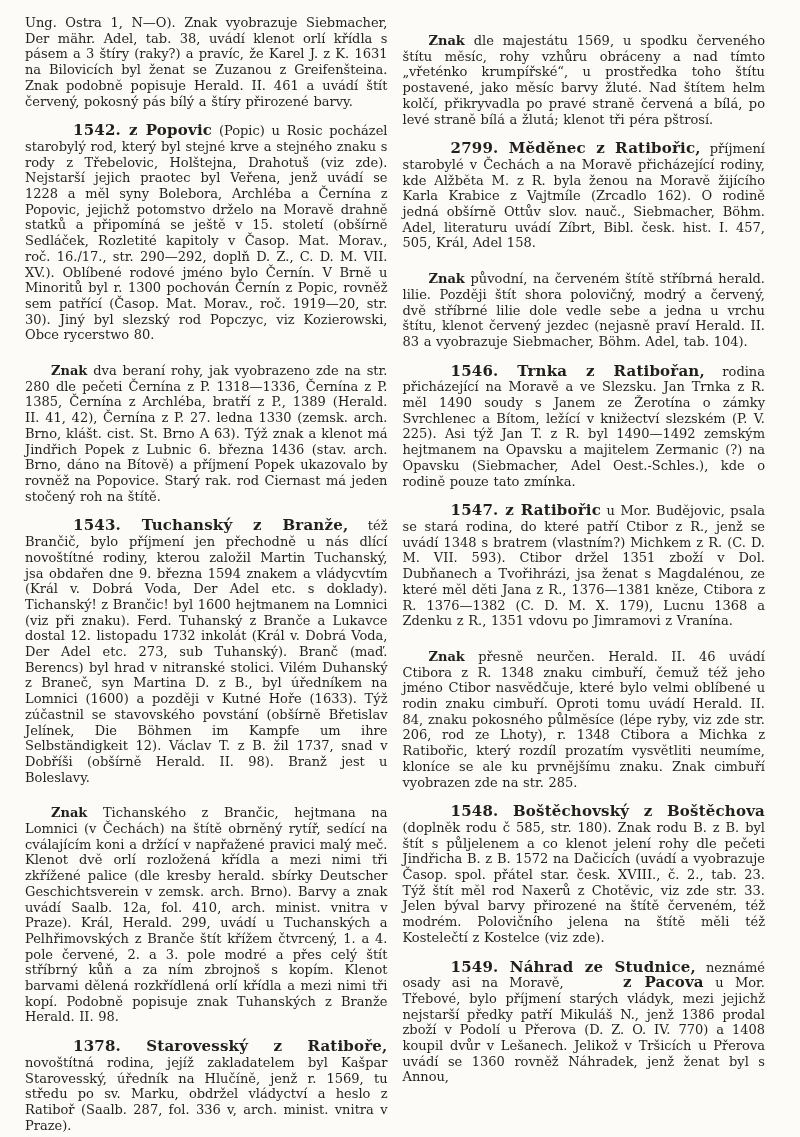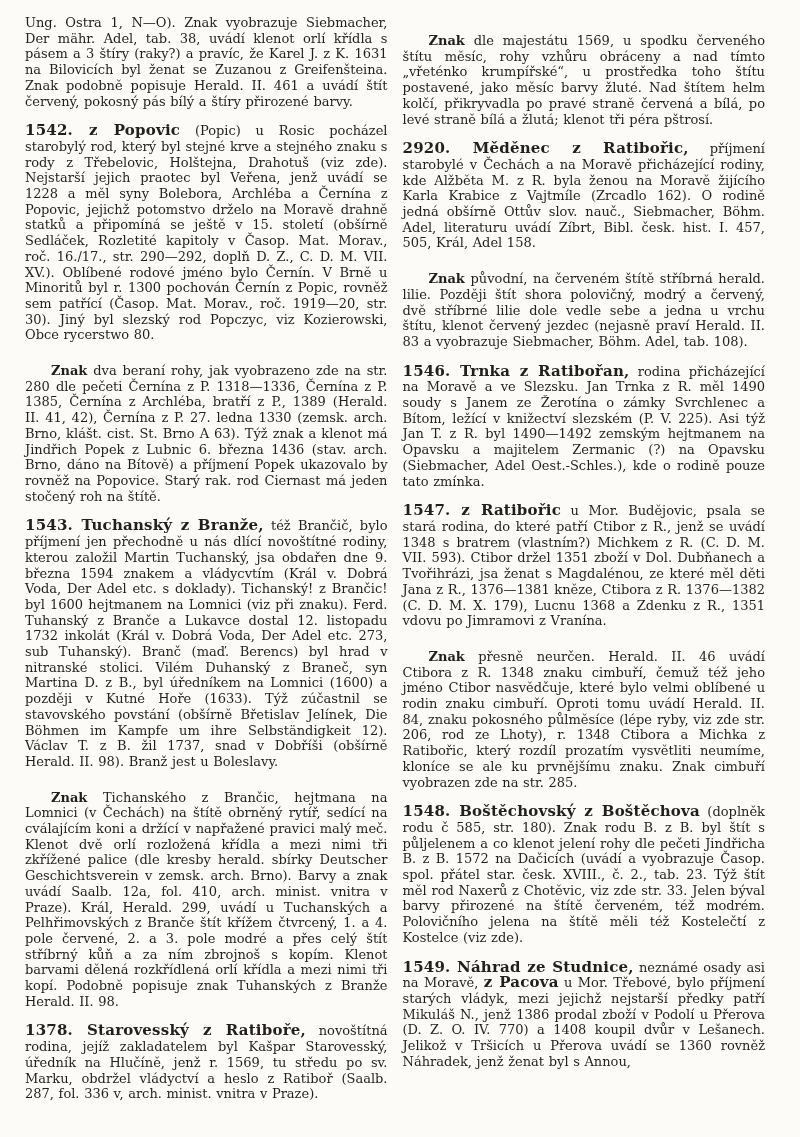--- a/index.html
+++ b/index.html
@@ -31,20 +31,21 @@
     word-spacing: 0.5px;
   }
   p.par { margin: 0 0 8px 0; }
   p.cont { margin-top: 2px; }
   p.entry { margin-top: 14px; }
   p.znak { text-indent: 26px; margin-top: 20px; }
   .entry span.b {
     font-weight: bold;
     font-size: 15px;
     letter-spacing: 0.2px;
+    margin-left: 48px;
   }
   .znak span.b, .cont span.b {
     font-weight: bold;
   }
   .pagenum {
     position: absolute;
     left: 0;
     bottom: 26px;
     width: 100%;
     text-align: center;
@@ -60,22 +61,22 @@
     <div class="col">
         <p class="par cont"><span class="r">Ung. Ostra 1, N—O). Znak vyobrazuje Siebmacher, Der mähr. Adel, tab. 38, uvádí klenot orlí křídla s pásem a 3 štíry (raky?) a pravíc, že Karel J. z K. 1631 na Bilovicích byl ženat se Zuzanou z Greifenšteina. Znak podobně popisuje Herald. II. 461 a uvádí štít červený, pokosný pás bílý a štíry přirozené barvy.</span></p>
         <p class="par entry"><span class="b">1542. z Popovic</span><span class="r"> (Popic) u Rosic pocházel starobylý rod, který byl stejné krve a stejného znaku s rody z Třebelovic, Holštejna, Drahotuš (viz zde). Nejstarší jejich praotec byl Veřena, jenž uvádí se 1228 a měl syny Bolebora, Archléba a Černína z Popovic, jejichž potomstvo drželo na Moravě drahně statků a připomíná se ještě v 15. století (obšírně Sedláček, Rozletité kapitoly v Časop. Mat. Morav., roč. 16./17., str. 290—292, doplň D. Z., C. D. M. VII. XV.). Oblíbené rodové jméno bylo Černín. V Brně u Minoritů byl r. 1300 pochován Černín z Popic, rovněž sem patřící (Časop. Mat. Morav., roč. 1919—20, str. 30). Jiný byl slezský rod Popczyc, viz Kozierowski, Obce rycerstwo 80.</span></p>
         <p class="par znak"><span class="b">Znak</span><span class="r"> dva beraní rohy, jak vyobrazeno zde na str. 280 dle pečeti Černína z P. 1318—1336, Černína z P. 1385, Černína z Archléba, bratří z P., 1389 (Herald. II. 41, 42), Černína z P. 27. ledna 1330 (zemsk. arch. Brno, klášt. cist. St. Brno A 63). Týž znak a klenot má Jindřich Popek z Lubnic 6. března 1436 (stav. arch. Brno, dáno na Bítově) a příjmení Popek ukazovalo by rovněž na Popovice. Starý rak. rod Ciernast má jeden stočený roh na štítě.</span></p>
         <p class="par entry"><span class="b">1543. Tuchanský z Branže,</span><span class="r"> též Brančič, bylo příjmení jen přechodně u nás dlící novoštítné rodiny, kterou založil Martin Tuchanský, jsa obdařen dne 9. března 1594 znakem a vládycvtím (Král v. Dobrá Voda, Der Adel etc. s doklady). Tichanský! z Brančic! byl 1600 hejtmanem na Lomnici (viz při znaku). Ferd. Tuhanský z Branče a Lukavce dostal 12. listopadu 1732 inkolát (Král v. Dobrá Voda, Der Adel etc. 273, sub Tuhanský). Branč (maď. Berencs) byl hrad v nitranské stolici. Vilém Duhanský z Braneč, syn Martina D. z B., byl úředníkem na Lomnici (1600) a později v Kutné Hoře (1633). Týž zúčastnil se stavovského povstání (obšírně Břetislav Jelínek, Die Böhmen im Kampfe um ihre Selbständigkeit 12). Václav T. z B. žil 1737, snad v Dobříši (obšírně Herald. II. 98). Branž jest u Boleslavy.</span></p>
         <p class="par znak"><span class="b">Znak</span><span class="r"> Tichanského z Brančic, hejtmana na Lomnici (v Čechách) na štítě obrněný rytíř, sedící na cválajícím koni a držící v napřažené pravici malý meč. Klenot dvě orlí rozložená křídla a mezi nimi tři zkřížené palice (dle kresby herald. sbírky Deutscher Geschichtsverein v zemsk. arch. Brno). Barvy a znak uvádí Saalb. 12a, fol. 410, arch. minist. vnitra v Praze). Král, Herald. 299, uvádí u Tuchanských a Pelhřimovských z Branče štít křížem čtvrcený, 1. a 4. pole červené, 2. a 3. pole modré a přes celý štít stříbrný kůň a za ním zbrojnoš s kopím. Klenot barvami dělená rozkřídlená orlí křídla a mezi nimi tři kopí. Podobně popisuje znak Tuhanských z Branže Herald. II. 98.</span></p>
         <p class="par entry"><span class="b">1378. Starovesský z Ratiboře,</span><span class="r"> novoštítná rodina, jejíž zakladatelem byl Kašpar Starovesský, úředník na Hlučíně, jenž r. 1569, tu středu po sv. Marku, obdržel vládyctví a heslo z Ratiboř (Saalb. 287, fol. 336 v, arch. minist. vnitra v Praze).</span></p>
       </div>
     <div class="col">
         <p class="par znak"><span class="b">Znak</span><span class="r"> dle majestátu 1569, u spodku červeného štítu měsíc, rohy vzhůru obráceny a nad tímto „vřeténko krumpířské“, u prostředka toho štítu postavené, jako měsíc barvy žluté. Nad štítem helm kolčí, přikryvadla po pravé straně červená a bílá, po levé straně bílá a žlutá; klenot tři péra pštrosí.</span></p>
-        <p class="par entry"><span class="b">2920. Měděnec z Ratibořic,</span><span class="r"> příjmení starobylé v Čechách a na Moravě přicházející rodiny, kde Alžběta M. z R. byla ženou na Moravě žijícího Karla Krabice z Vajtmíle (Zrcadlo 162). O rodině jedná obšírně Ottův slov. nauč., Siebmacher, Böhm. Adel, literaturu uvádí Zíbrt, Bibl. česk. hist. I. 457, 505, Král, Adel 158.</span></p>
-        <p class="par znak"><span class="b">Znak</span><span class="r"> původní, na červeném štítě stříbrná herald. lilie. Později štít shora polovičný, modrý a červený, dvě stříbrné lilie dole vedle sebe a jedna u vrchu štítu, klenot červený jezdec (nejasně praví Herald. II. 83 a vyobrazuje Siebmacher, Böhm. Adel, tab. 108).</span></p>
+        <p class="par entry"><span class="b">2799. Měděnec z Ratibořic,</span><span class="r"> příjmení starobylé v Čechách a na Moravě přicházející rodiny, kde Alžběta M. z R. byla ženou na Moravě žijícího Karla Krabice z Vajtmíle (Zrcadlo 162). O rodině jedná obšírně Ottův slov. nauč., Siebmacher, Böhm. Adel, literaturu uvádí Zíbrt, Bibl. česk. hist. I. 457, 505, Král, Adel 158.</span></p>
+        <p class="par znak"><span class="b">Znak</span><span class="r"> původní, na červeném štítě stříbrná herald. lilie. Později štít shora polovičný, modrý a červený, dvě stříbrné lilie dole vedle sebe a jedna u vrchu štítu, klenot červený jezdec (nejasně praví Herald. II. 83 a vyobrazuje Siebmacher, Böhm. Adel, tab. 104).</span></p>
         <p class="par entry"><span class="b">1546. Trnka z Ratibořan,</span><span class="r"> rodina přicházející na Moravě a ve Slezsku. Jan Trnka z R. měl 1490 soudy s Janem ze Žerotína o zámky Svrchlenec a Bítom, ležící v knižectví slezském (P. V. 225). Asi týž Jan T. z R. byl 1490—1492 zemským hejtmanem na Opavsku a majitelem Zermanic (?) na Opavsku (Siebmacher, Adel Oest.-Schles.), kde o rodině pouze tato zmínka.</span></p>
         <p class="par entry"><span class="b">1547. z Ratibořic</span><span class="r"> u Mor. Budějovic, psala se stará rodina, do které patří Ctibor z R., jenž se uvádí 1348 s bratrem (vlastním?) Michkem z R. (C. D. M. VII. 593). Ctibor držel 1351 zboží v Dol. Dubňanech a Tvořihrázi, jsa ženat s Magdalénou, ze které měl děti Jana z R., 1376—1381 kněze, Ctibora z R. 1376—1382 (C. D. M. X. 179), Lucnu 1368 a Zdenku z R., 1351 vdovu po Jimramovi z Vranína.</span></p>
         <p class="par znak"><span class="b">Znak</span><span class="r"> přesně neurčen. Herald. II. 46 uvádí Ctibora z R. 1348 znaku cimbuří, čemuž též jeho jméno Ctibor nasvědčuje, které bylo velmi oblíbené u rodin znaku cimbuří. Oproti tomu uvádí Herald. II. 84, znaku pokosného půlměsíce (lépe ryby, viz zde str. 206, rod ze Lhoty), r. 1348 Ctibora a Michka z Ratibořic, který rozdíl prozatím vysvětliti neumíme, kloníce se ale ku prvnějšímu znaku. Znak cimbuří vyobrazen zde na str. 285.</span></p>
         <p class="par entry"><span class="b">1548. Boštěchovský z Boštěchova</span><span class="r"> (doplněk rodu č 585, str. 180). Znak rodu B. z B. byl štít s půljelenem a co klenot jelení rohy dle pečeti Jindřicha B. z B. 1572 na Dačicích (uvádí a vyobrazuje Časop. spol. přátel star. česk. XVIII., č. 2., tab. 23. Týž štít měl rod Naxerů z Chotěvic, viz zde str. 33. Jelen býval barvy přirozené na štítě červeném, též modrém. Polovičního jelena na štítě měli též Kostelečtí z Kostelce (viz zde).</span></p>
         <p class="par entry"><span class="b">1549. Náhrad ze Studnice,</span><span class="r"> neznámé osady asi na Moravě, </span><span class="b">z Pacova</span><span class="r"> u Mor. Třebové, bylo příjmení starých vládyk, mezi jejichž nejstarší předky patří Mikuláš N., jenž 1386 prodal zboží v Podolí u Přerova (D. Z. O. IV. 770) a 1408 koupil dvůr v Lešanech. Jelikož v Tršicích u Přerova uvádí se 1360 rovněž Náhradek, jenž ženat byl s Annou,</span></p>
       </div>
   </div>
 </div>
 
 </body></html>

